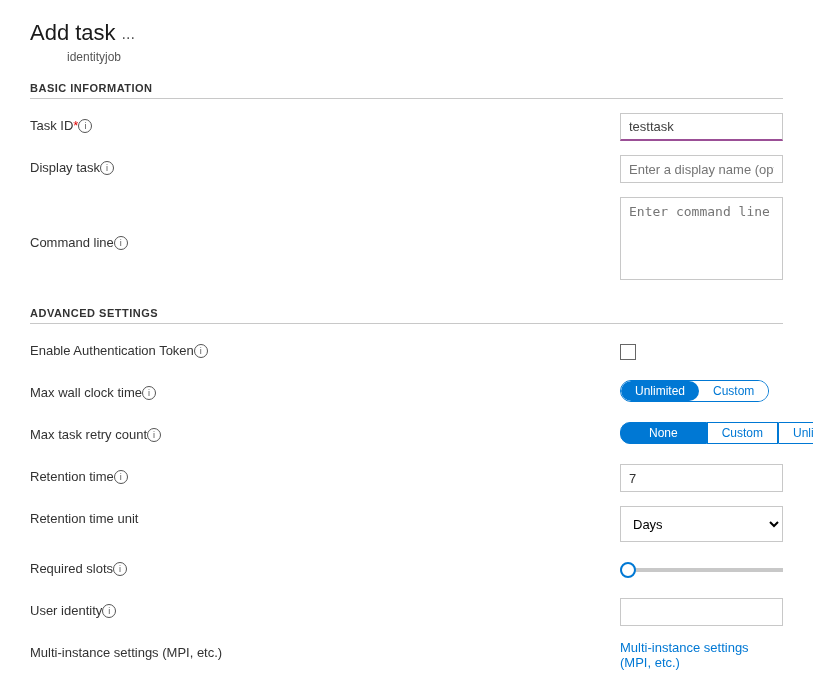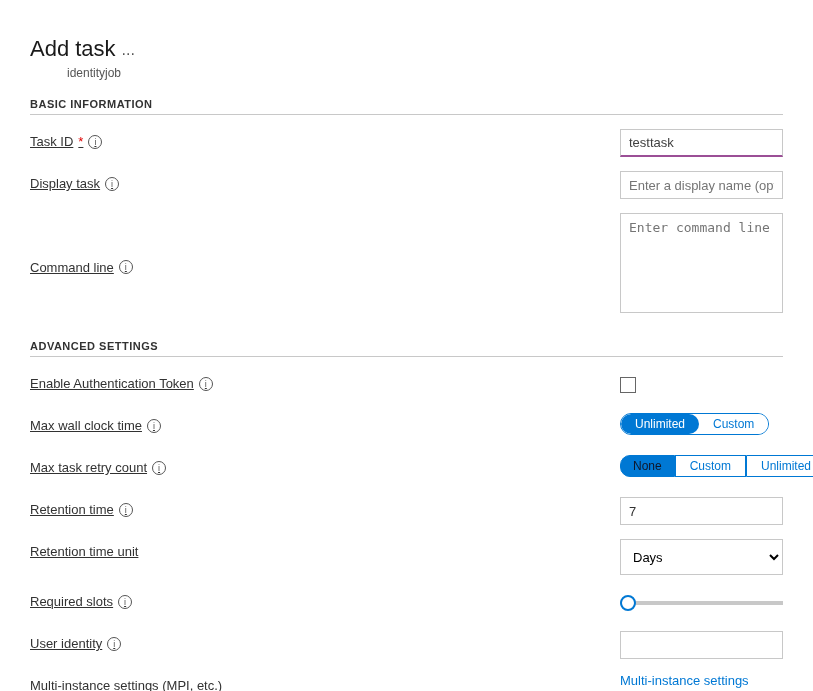--- a/index.html
+++ b/index.html
@@ -52,22 +52,20 @@
       min-height: 28px;
     }
     .form-label {
       width: 590px;
       flex-shrink: 0;
       font-size: 13px;
       color: #323232;
       padding-top: 5px;
       display: flex;
       align-items: center;
-      gap: 5px;
-      text-decoration: underline;
     }
     .form-label .required {
       color: #d00;
     }
     .info-icon {
       display: inline-flex;
       align-items: center;
       justify-content: center;
       width: 14px;
       height: 14px;
@@ -95,21 +93,21 @@
       width: 100%;
       height: 28px;
       border: 1px solid #c8c8c8;
       padding: 4px 8px;
       font-size: 13px;
       color: #323232;
       outline: none;
     }
     .text-area-input {
       width: 100%;
-      height: 100px;
+      height: 83px;
       border: 1px solid #c8c8c8;
       padding: 6px 8px;
       font-size: 13px;
       color: #14532d;
       outline: none;
       resize: none;
     }
     .checkbox-custom {
       width: 16px;
       height: 16px;
@@ -189,24 +187,24 @@
     }
     .command-row {
       align-items: center;
     }
     .none-toggle {
       display: inline-flex;
       align-items: center;
     }
     .none-btn {
       background: #0078d4;
-      color: #0f172a;
+      color: #ffffff;
       border: 1px solid #0078d4;
       border-radius: 10px 0 0 10px;
-      padding: 3px 12px;
+      padding: 3px 28px;
       font-size: 12px;
       cursor: pointer;
       text-align: center;
     }
     .custom-btn {
       background: #fff;
       color: #0078d4;
       border: 1px solid #0078d4;
       padding: 3px 14px;
       font-size: 12px;
@@ -219,21 +217,21 @@
       border-radius: 0 10px 10px 0;
       padding: 3px 14px;
       font-size: 12px;
       cursor: pointer;
     }
   </style>
 </head>
 <body>
 
 <div>
-  <div style="display:flex;align-items:center;margin-bottom:2px;margin-top:16px;">
+  <div style="display:flex;align-items:center;margin-bottom:2px;">
     <h1 class="page-title">Add task</h1>
     <span class="ellipsis-btn">...</span>
   </div>
   <div class="page-subtitle">identityjob</div>
 </div>
 
 <div class="form-section">
   <div class="section-header">BASIC INFORMATION</div>
 
   <div class="form-row">

